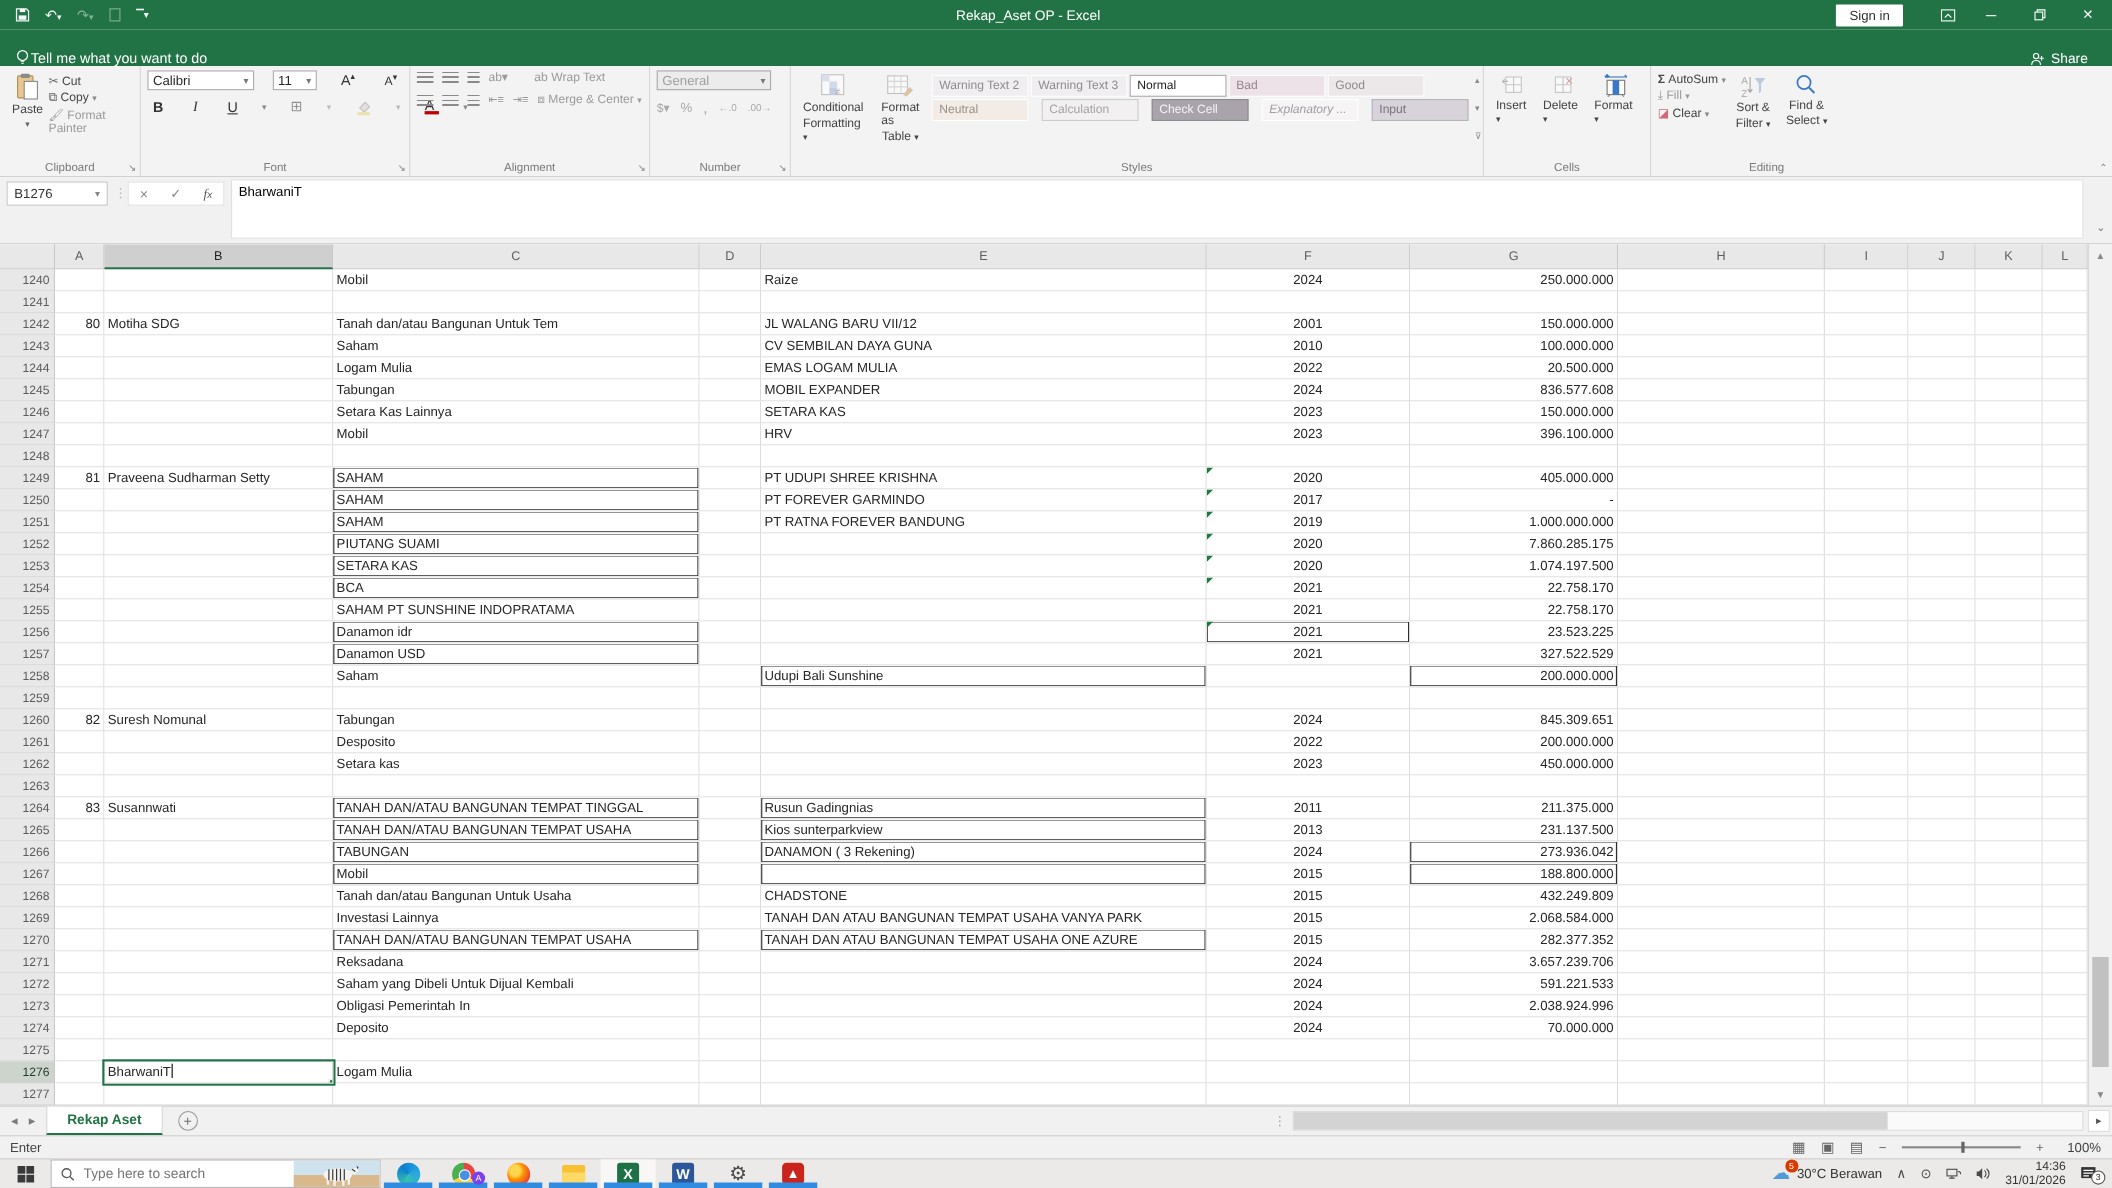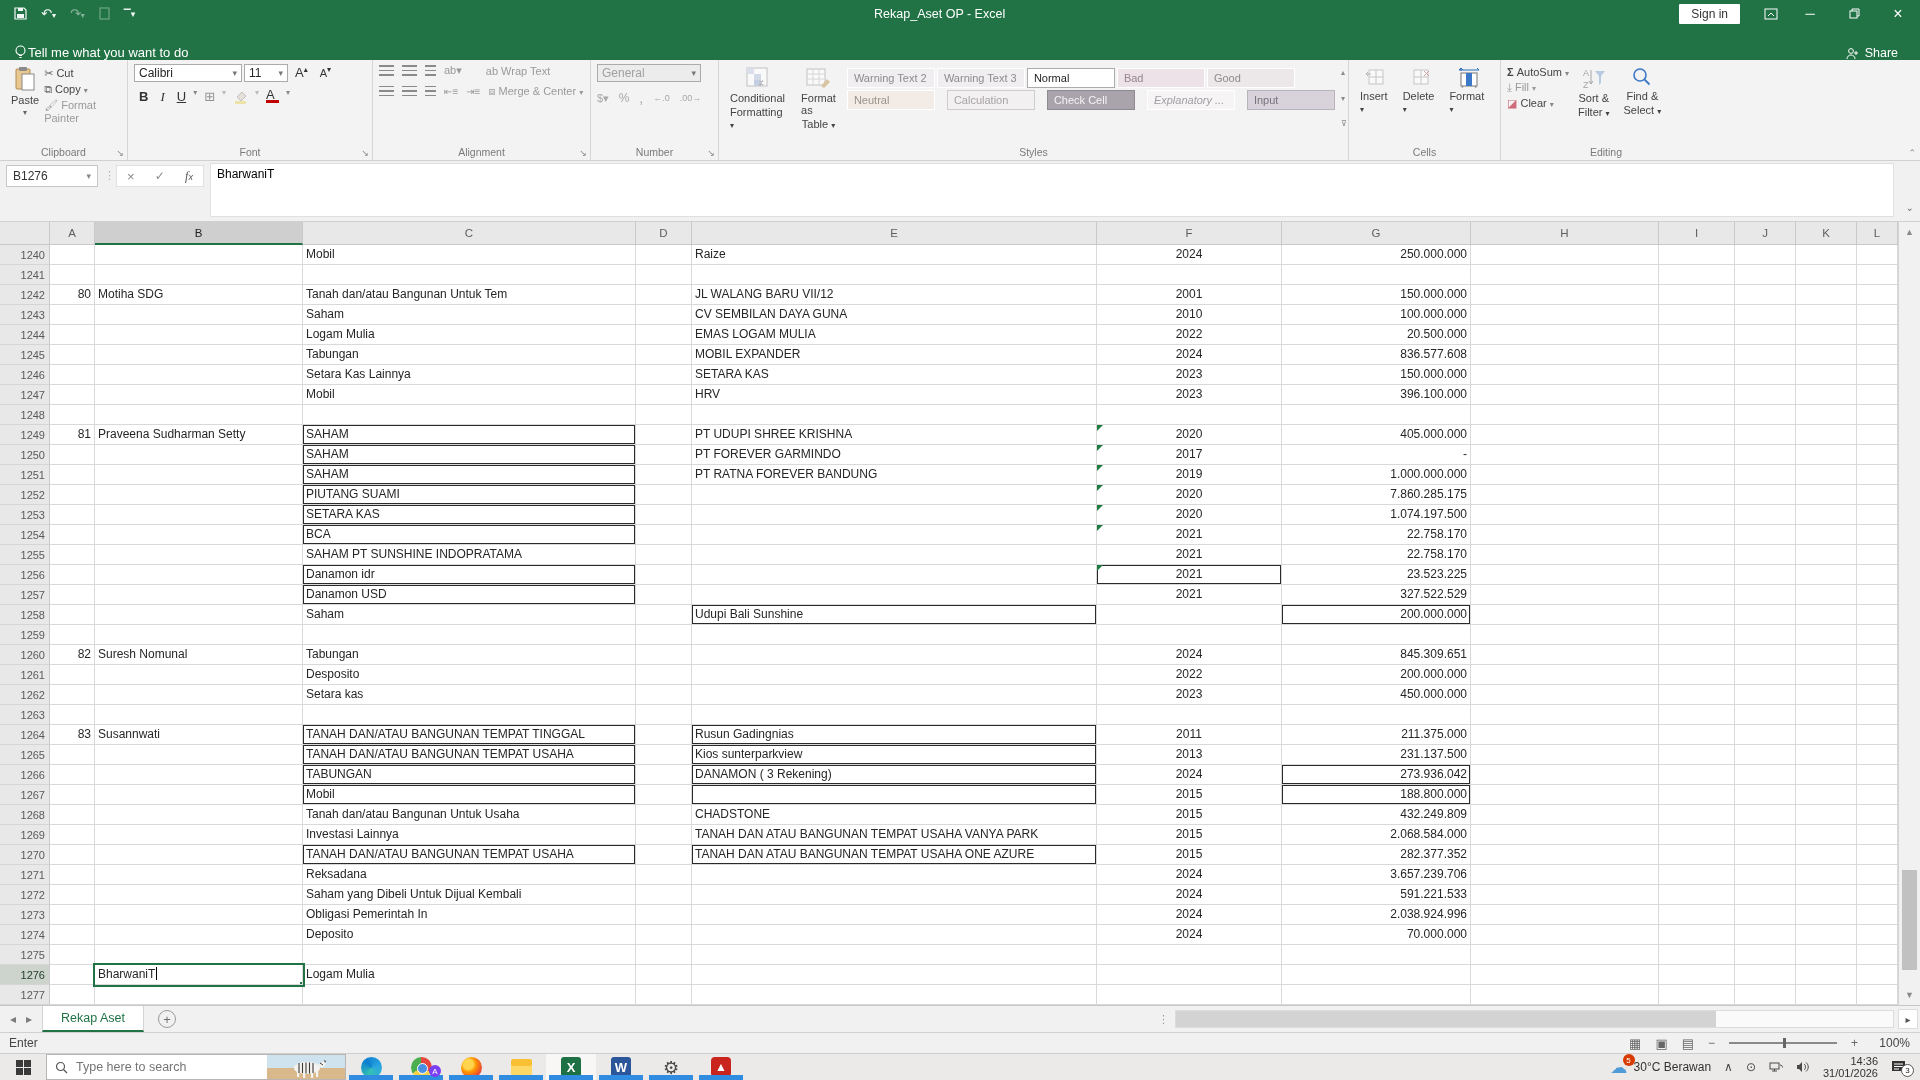--- a/index.html
+++ b/index.html
@@ -5,38 +5,38 @@
 *{margin:0;padding:0;box-sizing:border-box;font-family:"Liberation Sans","DejaVu Sans",sans-serif}
 html,body{width:1920px;height:1080px;overflow:hidden;background:#fff}
 body{position:relative;font-size:12px;color:#262626}
 
 .titlebar{position:absolute;top:0;left:0;width:1920px;height:27px;background:#217346;color:#fff;display:flex;align-items:center}
 .qat{display:flex;align-items:center;gap:14px;padding-left:14px;width:200px}
 .qat .ic{font-size:13px;color:#fff;opacity:.95}
 .qat .dis{opacity:.45}
 .title-text{flex:1;text-align:center;font-size:12.5px;color:#fff}
 .tb-right{display:flex;align-items:center;height:27px}
-.signin{background:#fff;color:#333;font-size:12px;padding:3px 12px;margin-right:14px;border-radius:1px}
+.signin{background:#fff;color:#333;font-size:12px;padding:3px 12px;margin-right:24px;border-radius:1px}
 .winbtn{width:44px;height:27px;display:flex;align-items:center;justify-content:center;color:#fff;font-size:13px}
 .ribbonopt{width:34px}
 
 .tabrow{position:absolute;top:27px;left:0;width:1920px;height:33px;background:#217346;display:flex;align-items:flex-end}
 .rtab{color:#fff;font-size:12.5px;padding:7px 16px;height:33px;display:flex;align-items:center}
 .rtab.active{background:#f3f3f3;color:#217346;font-weight:bold}
 .tellme{color:#fff;display:flex;align-items:center;gap:1px;padding:0 14px;font-size:13px}
 .share{margin-left:auto;color:#fff;display:flex;align-items:center;gap:6px;padding-right:22px;font-size:12.5px}
 
 .ribbon{position:absolute;top:60px;left:0;width:1920px;height:101px;background:#f3f3f3;border-bottom:1px solid #d2d0ce;display:flex}
 .rgroup{position:relative;height:100%;border-right:1px solid #d8d6d4;padding:4px 6px 18px 6px}
 .glabel{position:absolute;bottom:2px;left:0;right:0;text-align:center;font-size:10.5px;color:#7a7a7a}
 .dlaunch{position:absolute;bottom:2px;right:3px;font-size:9px;color:#888}
 .gray{color:#9a9a9a}
 .dk{color:#444}
 .bigbtn{display:flex;flex-direction:column;align-items:center;font-size:11px;color:#444;padding:2px 5px;gap:2px}
-.fontrow{display:flex;gap:2px}
+.fontrow{display:flex;align-items:center;gap:17px}
 .combo{background:#fff;border:1px solid #ababab;font-size:12px;padding:1px 4px;display:flex;align-items:center;justify-content:space-between}
 .combo .car{color:#777;font-size:9px;margin-left:6px}
 .fbtn{font-size:13px;padding:1px 5px;color:#333}
 .lines{width:15px;height:11px;background:repeating-linear-gradient(to bottom,#8a8a8a 0 1.5px,transparent 1.5px 4.5px)}
 .lines.sm{width:11px}
 .stylecell{width:88px;height:20px;font-size:11px;display:flex;align-items:center;padding:0 6px;border:1px solid #fff;white-space:nowrap;overflow:hidden}
 .st-wt{background:#f0eef0;color:#8e8b90}
 .st-normal{background:#fff;color:#1f1f1f;border-color:#ababab}
 .st-bad{background:#ece2e8;color:#98858f}
 .st-good{background:#ece8ea;color:#8f8a8d}
@@ -72,21 +72,21 @@
 .caret{display:inline-block;width:1px;height:13px;background:#000;vertical-align:-2px;margin-left:1px}
 .handle{position:absolute;right:-2px;bottom:-2px;width:5px;height:5px;background:#217346;border:1px solid #fff;z-index:5}
 
 .vscroll{position:absolute;top:222px;right:0;width:22px;height:783px;background:#f1f1f1;border-left:1px solid #d4d4d4}
 .vscroll .arr{height:20px;display:flex;align-items:center;justify-content:center;color:#8a8a8a;font-size:9px}
 .vthumb{position:absolute;left:3px;right:3px;top:648px;height:100px;background:#c1c1c1}
 .vdown{position:absolute;bottom:0;left:0;right:0}
 
 .sheetbar{position:absolute;top:1005px;left:0;width:1920px;height:27px;background:#f1f1f1;border-top:1px solid #c6c6c6;display:flex;align-items:center}
 .navarr{color:#7b7b7b;font-size:12px;padding:0 10px}
-.sheettab{background:#fff;border-right:1px solid #d4d4d4;border-left:1px solid #d4d4d4;border-bottom:2px solid #217346;height:100%;display:flex;align-items:center;padding:0 18px;color:#217346;font-weight:normal;font-size:12.5px}
+.sheettab{background:#fff;border-right:1px solid #d4d4d4;border-left:1px solid #d4d4d4;border-bottom:2px solid #217346;height:100%;display:flex;align-items:center;padding:0 18px;color:#217346;font-weight:bold;font-size:12.5px}
 .addsheet{width:18px;height:18px;border:1px solid #9a9a9a;border-radius:50%;color:#6f6f6f;display:flex;align-items:center;justify-content:center;margin-left:14px;font-size:13px}
 .hs-handle{position:absolute;left:1158px;color:#9a9a9a;font-size:11px;letter-spacing:1px}
 .hscroll{position:absolute;left:1175px;right:26px;top:4px;bottom:4px;background:#fafafa;border:1px solid #dcdcdc}
 .hthumb{position:absolute;left:0;top:0;bottom:0;width:540px;background:#d3d3d3}
 .hs-right{position:absolute;right:2px;top:3px;width:20px;height:20px;background:#fff;border:1px solid #dcdcdc;display:flex;align-items:center;justify-content:center;color:#555;font-size:10px}
 
 .statusbar{position:absolute;top:1032px;left:0;width:1920px;height:21px;background:#f1f1f1;border-top:1px solid #d2d0ce;display:flex;align-items:center;font-size:12px;color:#444}
 .smode{padding-left:9px}
 .sright{margin-left:auto;display:flex;align-items:center;gap:14px;padding-right:10px}
 .viewic{font-size:13px;color:#666}

